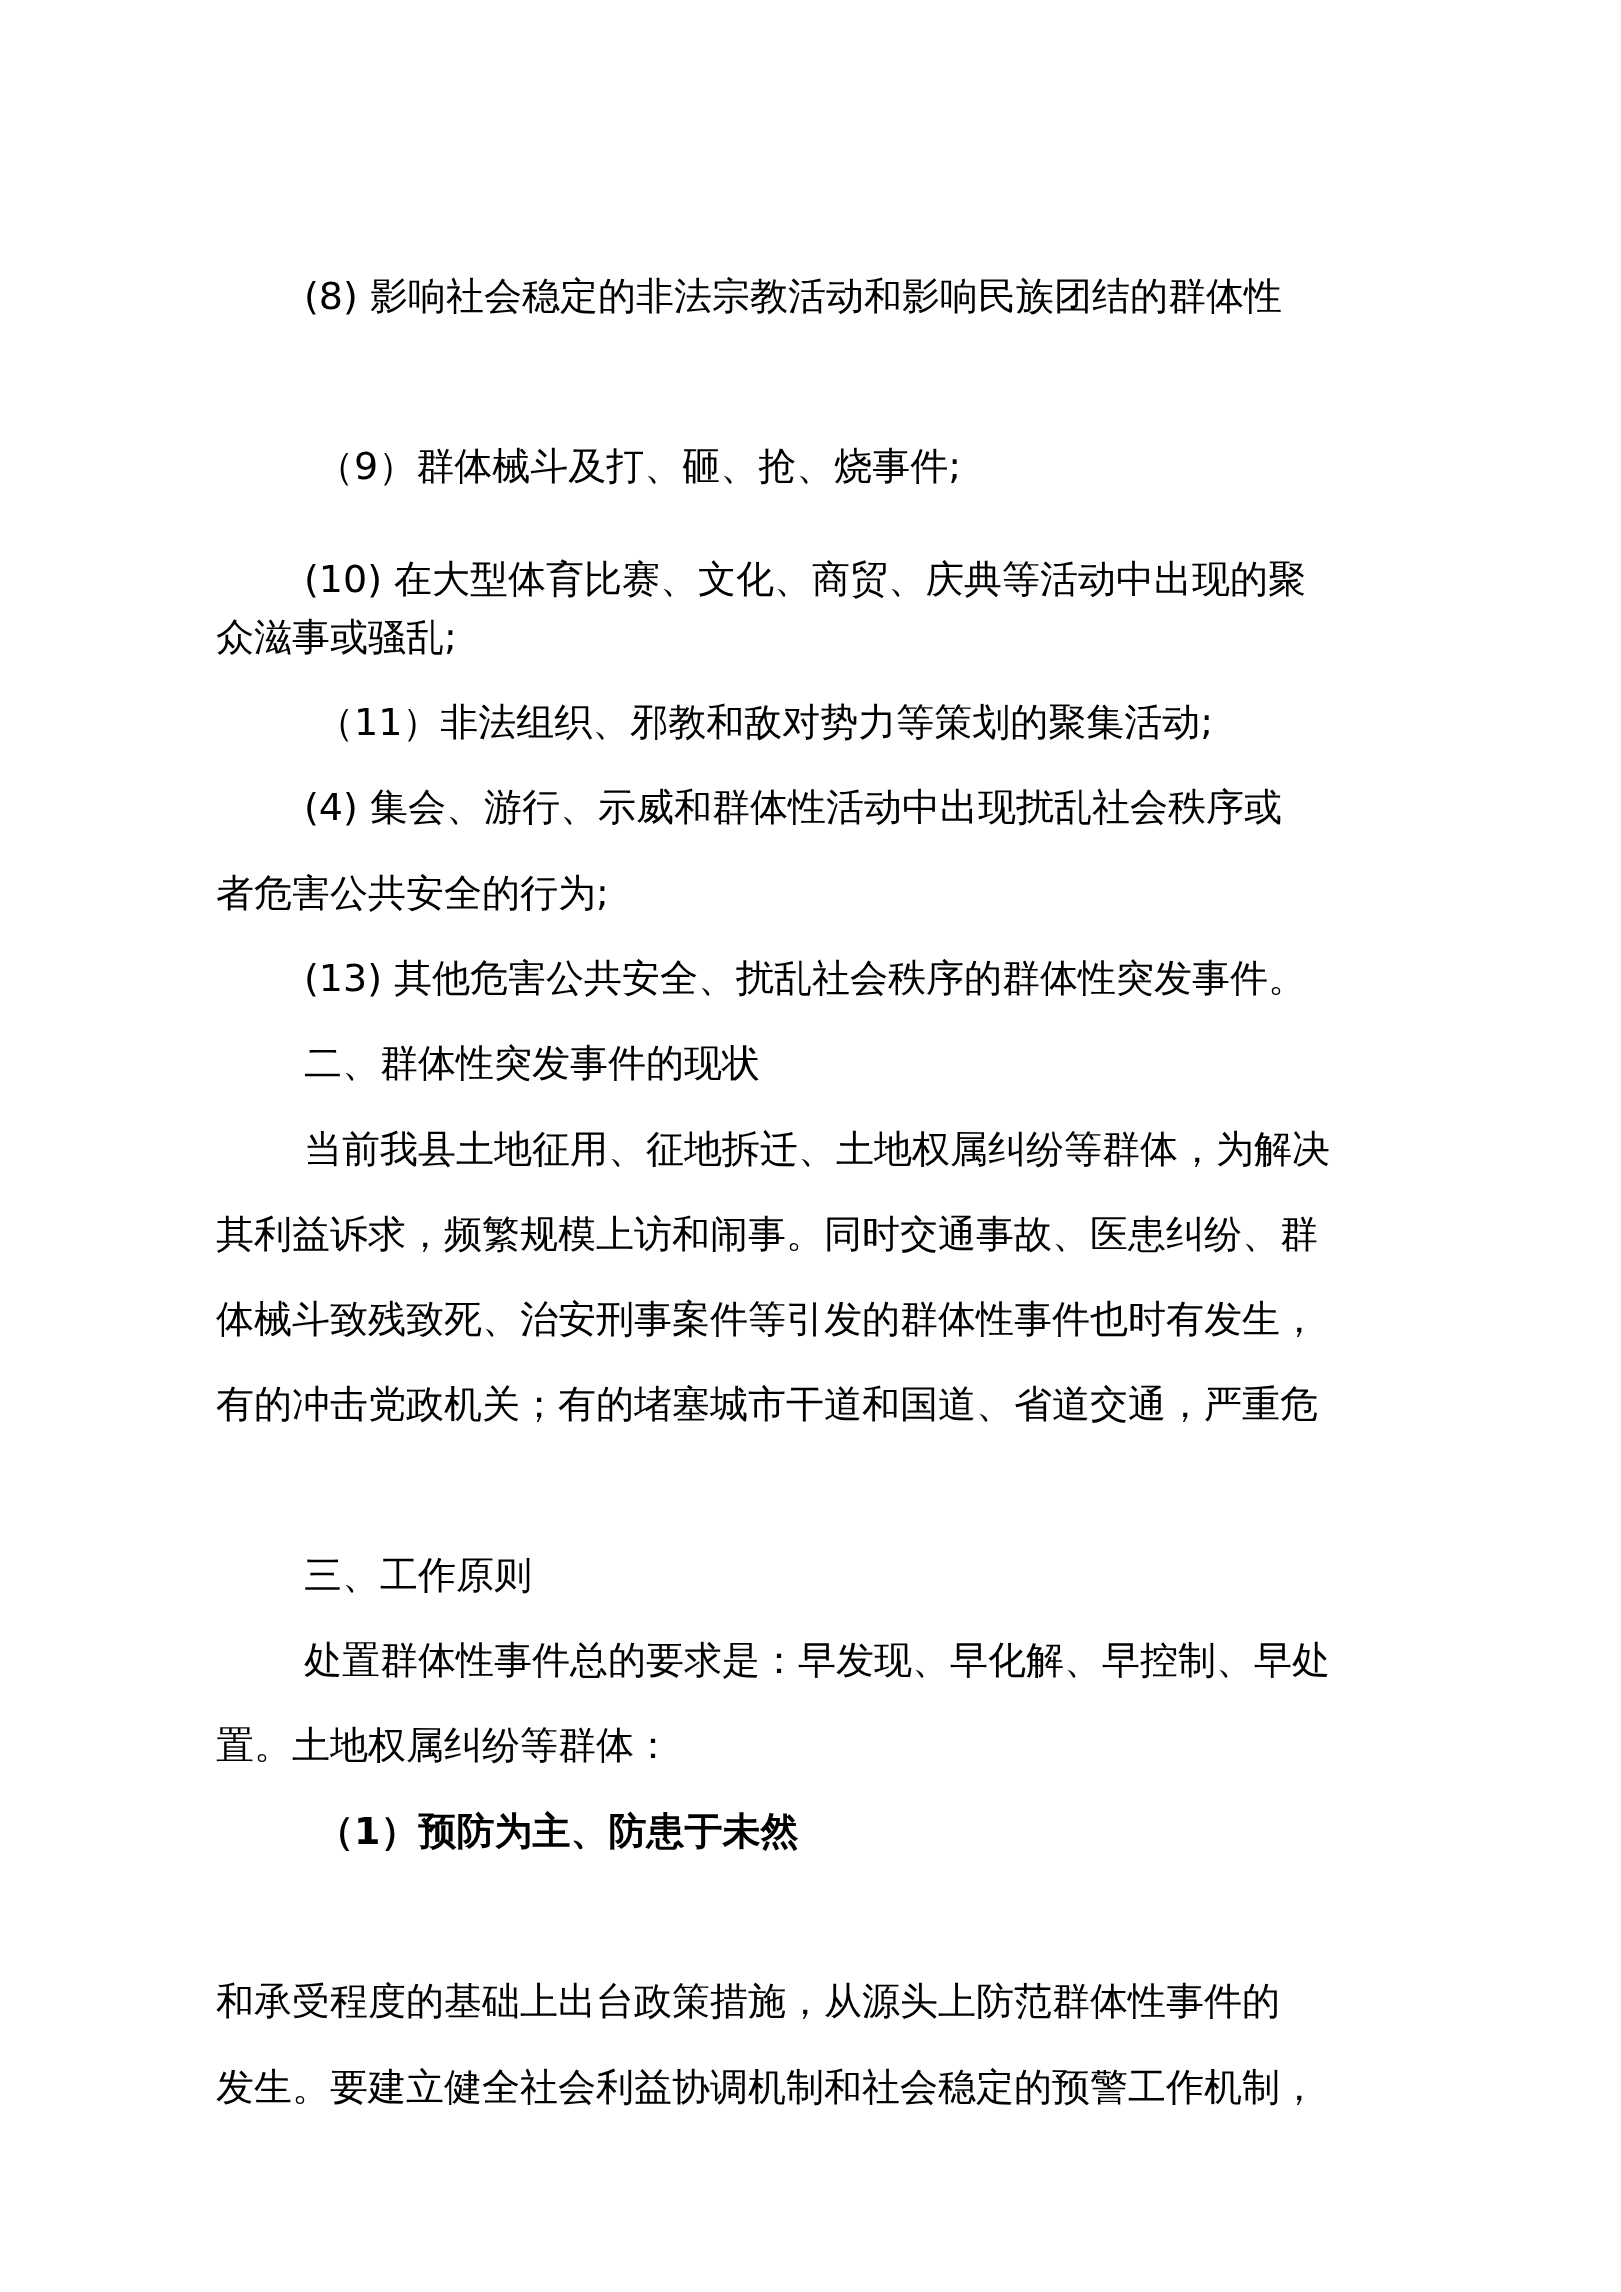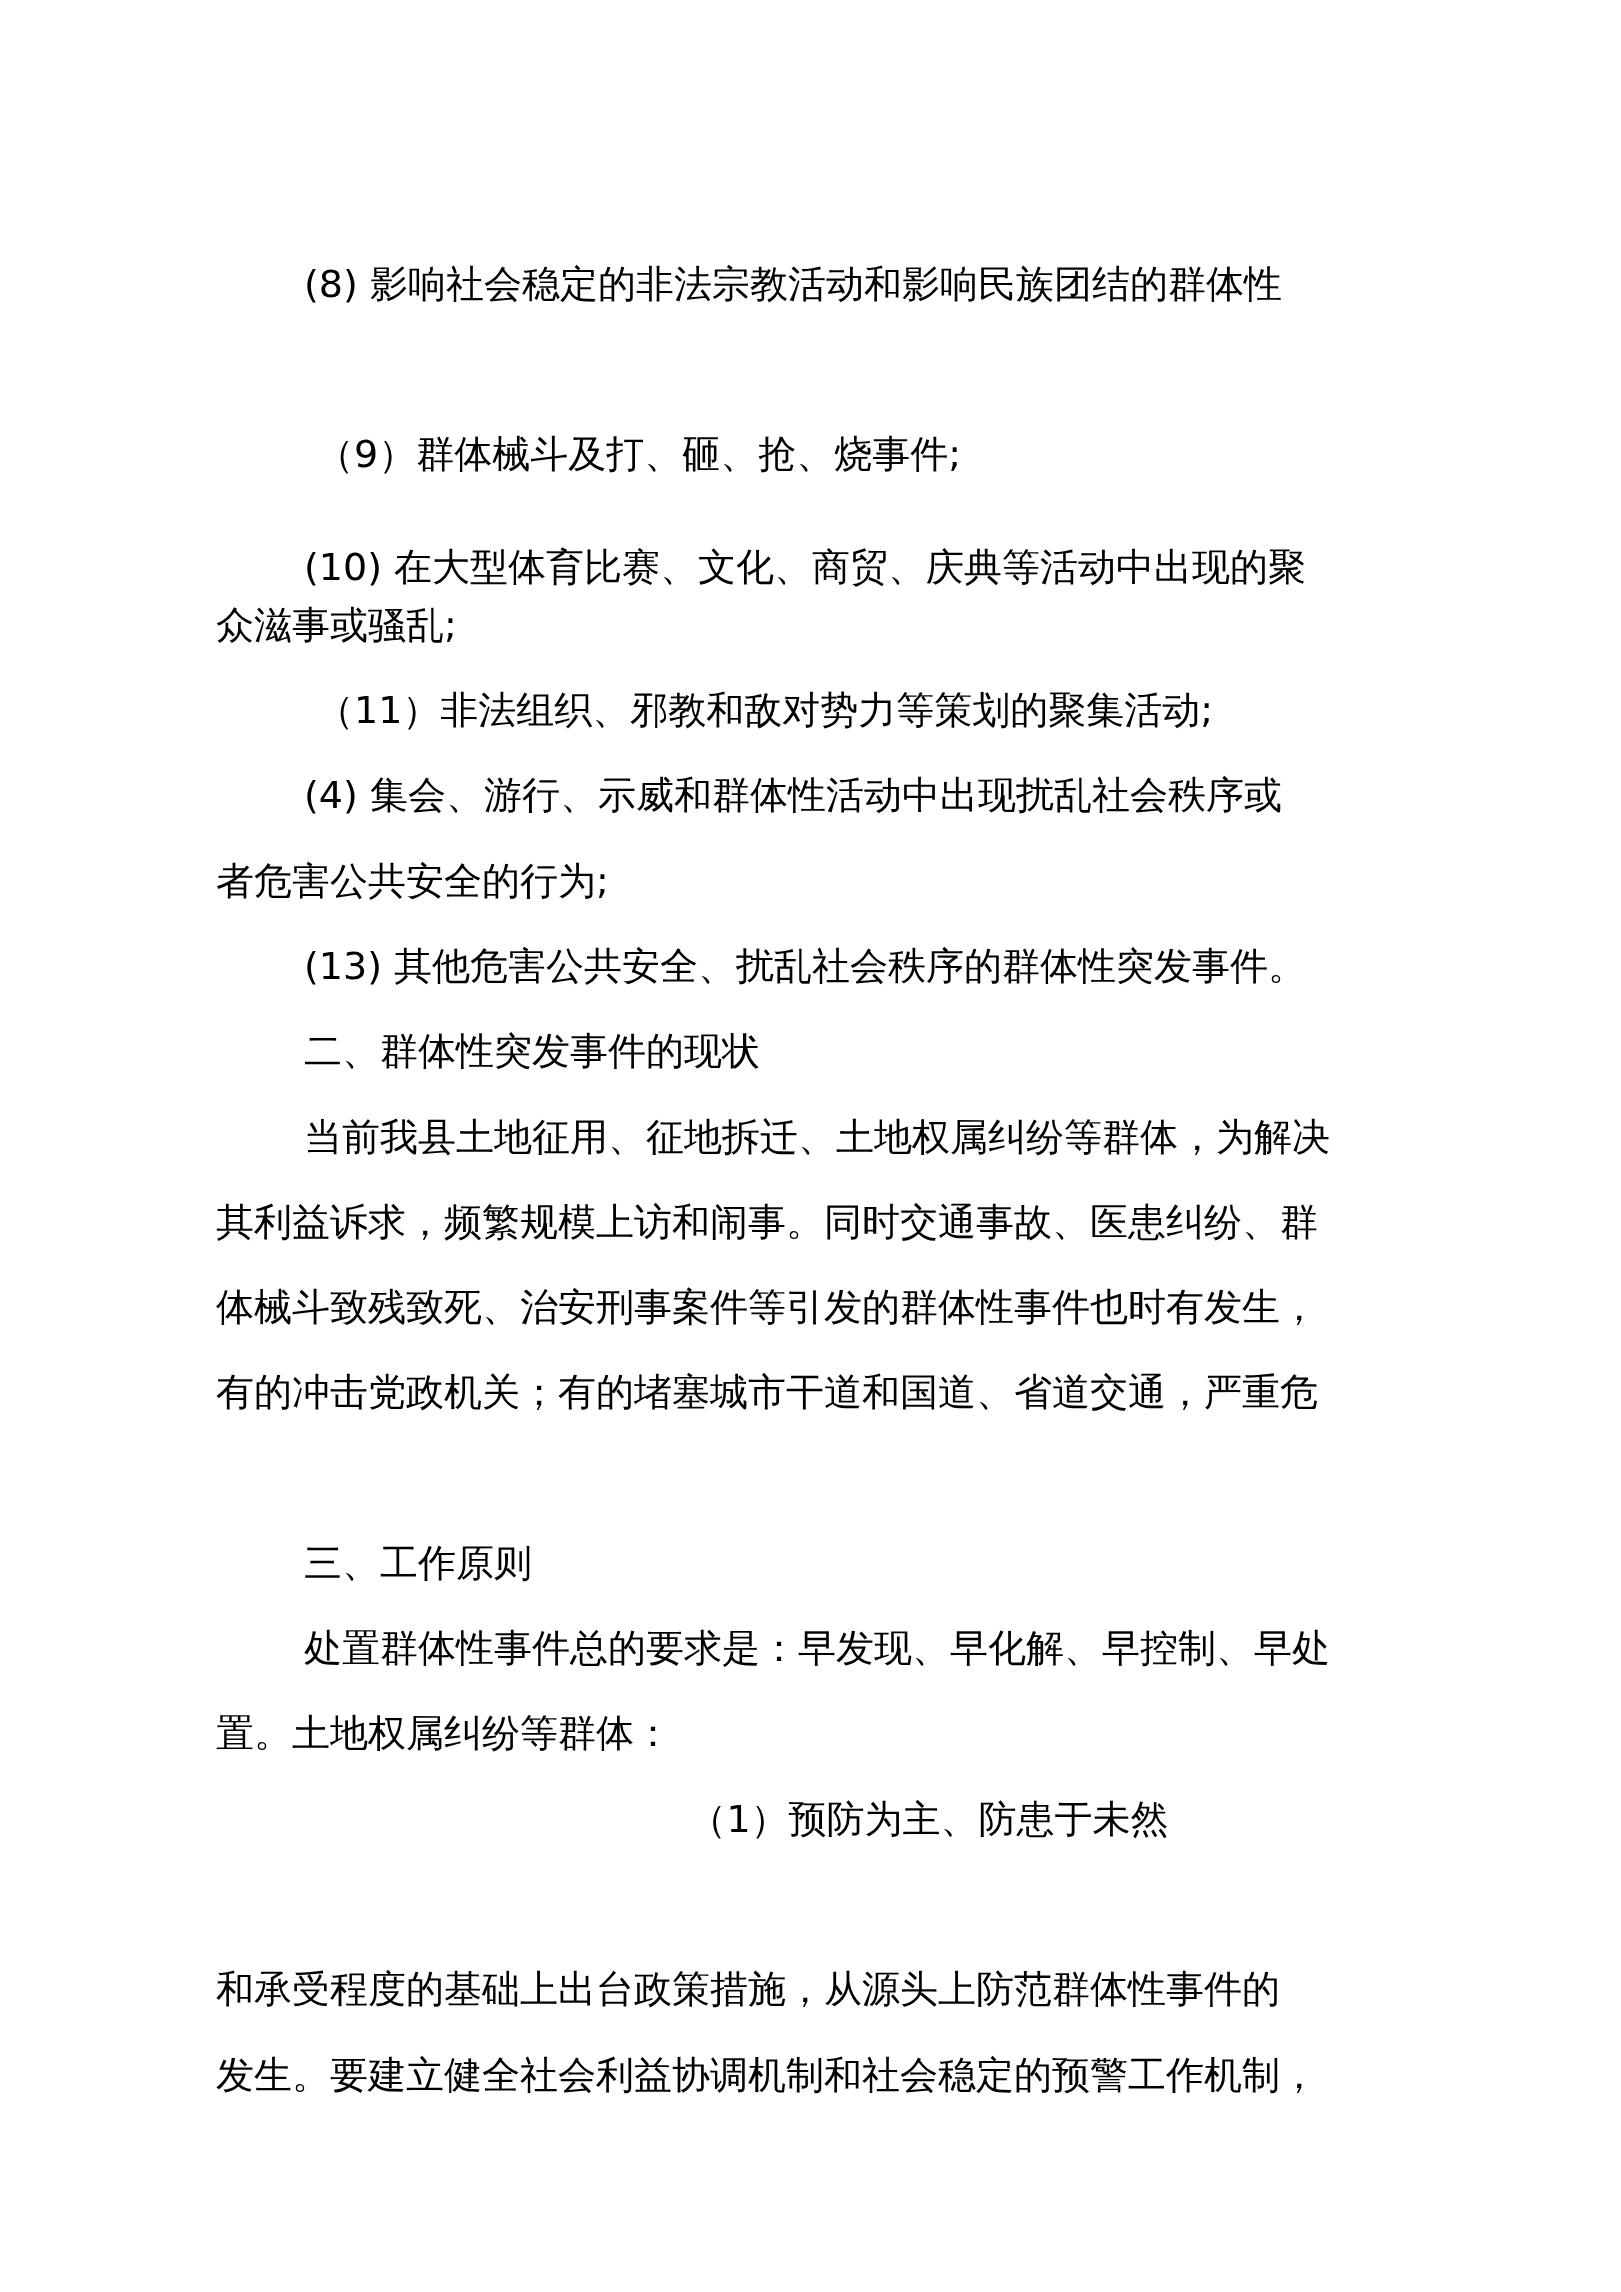--- a/index.html
+++ b/index.html
@@ -25,24 +25,25 @@
     }
     .line {
       position: absolute;
       left: 216px;
       width: 1225px;
       font-size: 38px;
       line-height: 55px;
       height: 55px;
       white-space: nowrap;
       letter-spacing: 0px;
+      margin-top: 12px;
     }
     .indent { left: 304px; }
     .indent-md { left: 316px; }
-    .bold { font-weight: normal; text-align: center; }
+    .bold { font-weight: bold; }
   </style>
 </head>
 <body>
 
 <div class="page">
   <div class="line indent" style="top:257px">(8) 影响社会稳定的非法宗教活动和影响民族团结的群体性</div>
 
   <div class="line indent-md" style="top:427px">（9）群体械斗及打、砸、抢、烧事件;</div>
 
   <div class="line indent" style="top:540px">(10) 在大型体育比赛、文化、商贸、庆典等活动中出现的聚</div>

